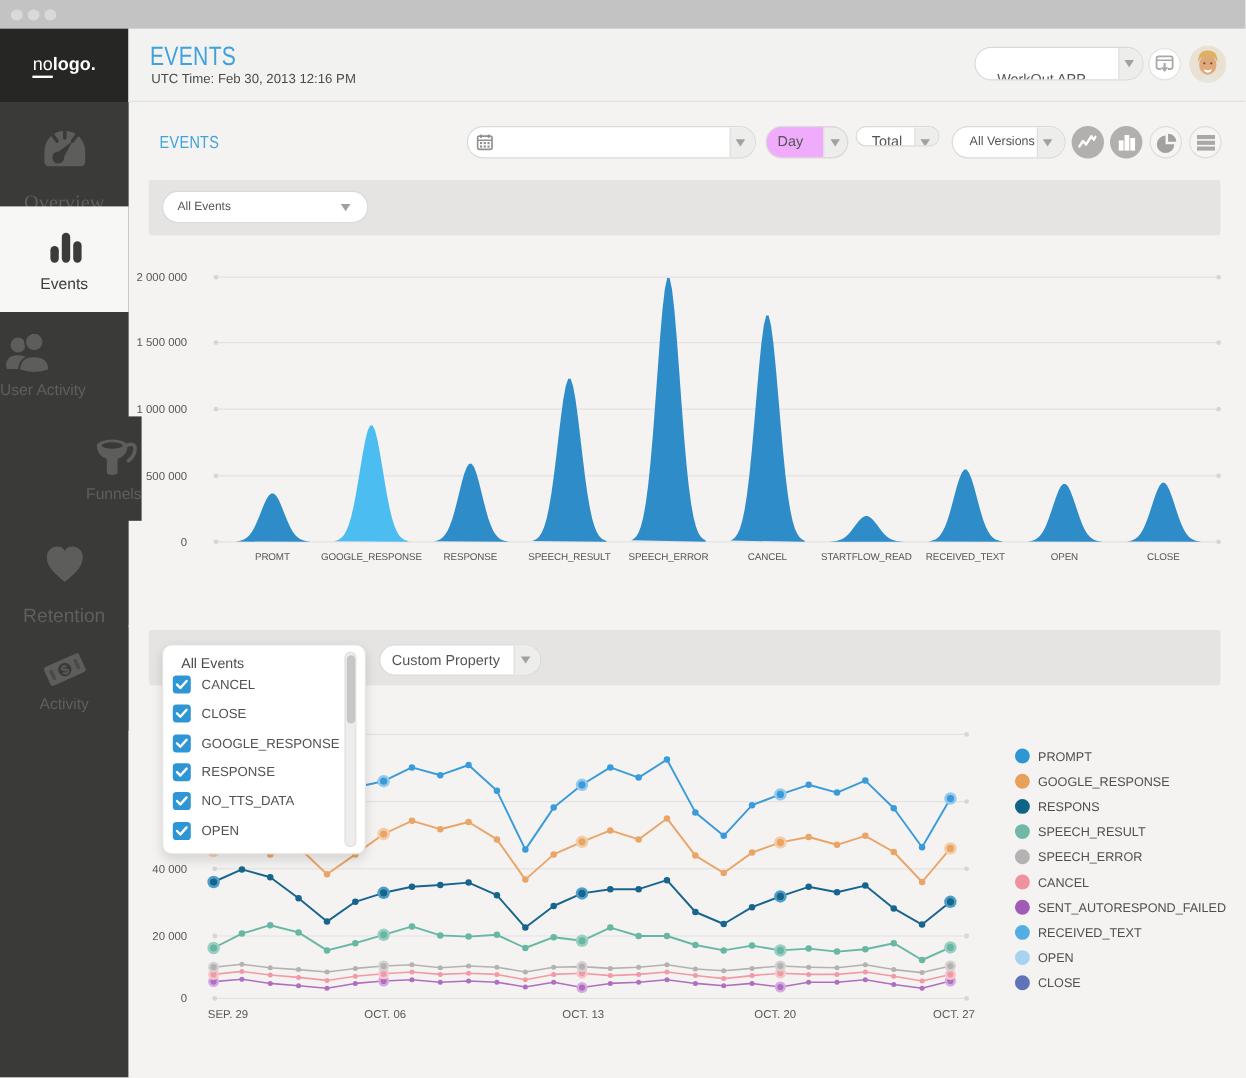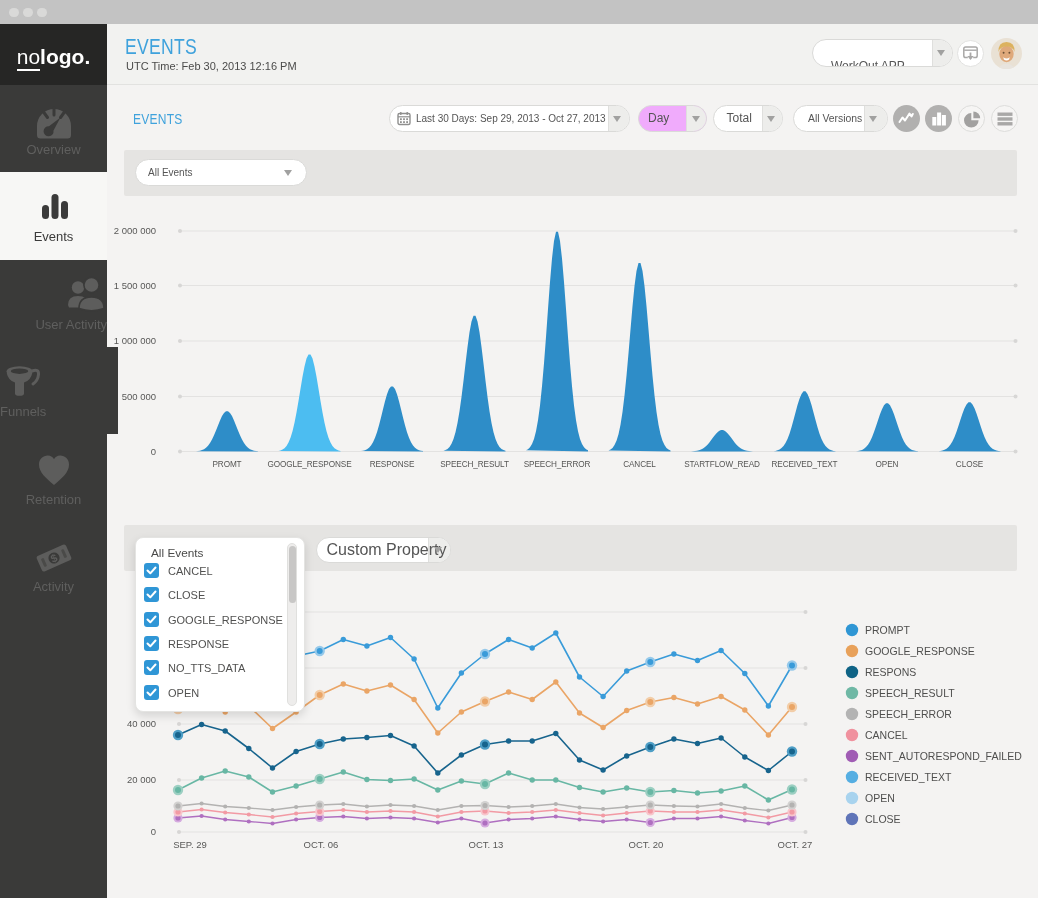--- a/index.html
+++ b/index.html
@@ -1,63 +1,63 @@
 <!DOCTYPE html>
 <html><head><meta charset="utf-8"><style>*{margin:0;padding:0;box-sizing:border-box;}body{width:1038px;height:898px;font-family:"Liberation Sans",sans-serif;position:relative;overflow:hidden;background:#f4f3f2;}</style></head><body>
 <div style="position:absolute;left:0;top:0;width:1038px;height:24px;background:#c3c3c3;">
     <div style="position:absolute;left:9.3px;top:7.8px;width:9.4px;height:9.4px;border-radius:50%;background:#d9d9d8;"></div>
     <div style="position:absolute;left:23.3px;top:7.8px;width:9.4px;height:9.4px;border-radius:50%;background:#d9d9d8;"></div>
     <div style="position:absolute;left:37.3px;top:7.8px;width:9.4px;height:9.4px;border-radius:50%;background:#d9d9d8;"></div>
   </div>
 <div style="position:absolute;left:0;top:24px;width:107px;height:874px;background:#3a3a39;"></div>
 <div style="position:absolute;left:0;top:24px;width:107px;height:61px;background:#262625;color:#fff;">
-    <div style="position:absolute;left:0;top:21px;width:107px;text-align:center;font-size:21px;"><span style="border-bottom:2px solid #fff;padding-bottom:1px;">no</span><b>logo.</b></div>
+    <div style="position:absolute;left:0;top:21px;width:107px;text-align:center;font-size:15px;"><span style="border-bottom:2px solid #fff;padding-bottom:1px;">no</span><b>logo.</b></div>
   </div>
 <div style="position:absolute;left:0;top:85.0px;width:107px;height:87.3px;background:#3a3a39;text-align:center;">
     <div style="margin-top:14px;height:42px;"><svg width="44" height="42" viewBox="0 0 44 42">
 <path d="M5 36 v-9 a17 17 0 0 1 34 0 v9 a3.5 3.5 0 0 1 -3.5 3.5 h-27 a3.5 3.5 0 0 1 -3.5 -3.5 z" fill="#5d5d5c"></path>
 <line x1="22" y1="9" x2="22" y2="16" stroke="#3a3a39" stroke-width="3" stroke-linecap="round"></line>
 <line x1="11.5" y1="13" x2="15.5" y2="18.5" stroke="#3a3a39" stroke-width="3" stroke-linecap="round"></line>
 <line x1="32.5" y1="13" x2="28.5" y2="18.5" stroke="#3a3a39" stroke-width="3" stroke-linecap="round"></line>
 <path d="M28.5 18.5 L21.5 31.5 a5 5 0 1 1 -4.5 -4.2 z" fill="#3a3a39"></path>
 <path d="M29 18 L21 30.8 a4.6 4.6 0 1 1 -3.9 -3.6 z" fill="#5d5d5c" opacity="0"></path>
 </svg></div>
-    <div style="font-size:13px;color:#5f5f5e;margin-top:1px;">Overview</div>
+    <div style="font-size:17px;color:#5f5f5e;margin-top:18px;font-family:Liberation Serif, serif;">Overview</div>
   </div>
 <div style="position:absolute;left:0;top:172.3px;width:107px;height:87.3px;background:#f7f7f5;text-align:center;">
     <div style="margin-top:14px;height:42px;"><svg width="44" height="42" viewBox="0 0 44 42">
 <rect x="10" y="19" width="7" height="14" rx="3.5" fill="#3b3b3a"></rect>
 <rect x="19.5" y="8" width="7" height="25" rx="3.5" fill="#3b3b3a"></rect>
 <rect x="29" y="15" width="7" height="18" rx="3.5" fill="#3b3b3a"></rect>
 </svg></div>
     <div style="font-size:13px;color:#3b3b3a;margin-top:1px;">Events</div>
   </div>
-<div style="position:absolute;left:0;top:259.6px;width:107px;height:87.3px;background:#3a3a39;text-align:right;">
+<div style="position:absolute;left:0;top:259.6px;width:107px;height:87.3px;background:#3a3a39;text-align:left;">
     <div style="margin-top:14px;height:42px;"><svg width="44" height="42" viewBox="0 0 44 42">
 <circle cx="15" cy="13.5" r="6.2" fill="#5d5d5c"></circle>
 <path d="M5 31 q0 -9 10 -9 q10 0 10 9 l-1 2.5 h-18 z" fill="#5d5d5c"></path>
 <circle cx="28.5" cy="11" r="7.6" fill="#5d5d5c" stroke="#3a3a39" stroke-width="1.6"></circle>
 <path d="M16 34.5 q0 -11.5 12.5 -11.5 q12.5 0 12.5 11.5 q-6 2.2 -12.5 2.2 q-6.5 0 -12.5 -2.2 z" fill="#5d5d5c" stroke="#3a3a39" stroke-width="1.6"></path>
 </svg></div>
     <div style="font-size:13px;color:#5f5f5e;margin-top:1px;">User Activity</div>
   </div>
-<div style="position:absolute;left:0;top:346.9px;width:118px;height:87.3px;background:#3a3a39;text-align:left;">
+<div style="position:absolute;left:0;top:346.9px;width:118px;height:87.3px;background:#3a3a39;text-align:right;">
     <div style="margin-top:14px;height:42px;"><svg width="44" height="42" viewBox="0 0 44 42">
 <path d="M32 10 q7 -2.5 6.5 3.5 q-0.5 6 -5.5 9.5" fill="none" stroke="#5d5d5c" stroke-width="3" stroke-linecap="round"></path>
 <ellipse cx="19.5" cy="10.5" rx="13" ry="5.2" fill="#5d5d5c"></ellipse>
 <path d="M6.7 12 q1.5 7.5 8.3 9.5 l0 11 q0 2.3 4.5 2.3 q4.5 0 4.5 -2.3 l0 -11 q6.8 -2 8.3 -9.5 z" fill="#5d5d5c"></path>
 <ellipse cx="19.5" cy="10.2" rx="8.7" ry="2.7" fill="#3a3a39"></ellipse>
 </svg></div>
     <div style="font-size:13px;color:#5f5f5e;margin-top:1px;">Funnels</div>
   </div>
 <div style="position:absolute;left:0;top:434.2px;width:107px;height:87.3px;background:#3a3a39;text-align:center;">
     <div style="margin-top:14px;height:42px;"><svg width="44" height="42" viewBox="0 0 44 42">
 <path d="M22 37 C14 30 7 24.5 7 16.5 C7 11 11 7.5 15.8 7.5 C19 7.5 21 9.3 22 11.2 C23 9.3 25 7.5 28.2 7.5 C33 7.5 37 11 37 16.5 C37 24.5 30 30 22 37 z" fill="#5d5d5c"></path>
 </svg></div>
-    <div style="font-size:13px;color:#5f5f5e;margin-top:2px;">Retention</div>
+    <div style="font-size:16px;color:#5f5f5e;margin-top:15px;">Retention</div>
   </div>
 <div style="position:absolute;left:0;top:521.5px;width:107px;height:87.3px;background:#3a3a39;text-align:center;">
     <div style="margin-top:14px;height:42px;"><svg width="44" height="42" viewBox="0 0 44 42">
 <g transform="rotate(-24 22 22)">
 <rect x="6" y="13.5" width="32" height="17" rx="2.5" fill="#5d5d5c"></rect>
 <circle cx="22" cy="22" r="5.6" fill="#3a3a39"></circle>
 <text x="22" y="26" text-anchor="middle" font-family="Liberation Sans, sans-serif" font-size="11" font-weight="bold" fill="#5d5d5c">$</text>
 <rect x="9.5" y="17.5" width="3" height="9" rx="1.2" fill="#3a3a39" opacity="0.55"></rect>
 <rect x="31.5" y="17.5" width="3" height="9" rx="1.2" fill="#3a3a39" opacity="0.55"></rect>
 </g>
@@ -90,21 +90,20 @@
 <path d="M7.5 14 q-0.5 -10 8 -10 q8.5 0 8 10 q-1.5 -5.5 -8 -5.5 q-6.5 0 -8 5.5 z" fill="#dcb25f"></path>
 <path d="M8 29 q7.5 -6.5 15 0 l0 2 h-15 z" fill="#e8e4de"></path>
 <path d="M12.3 19.3 q3.2 2.6 6.4 0 l-0.6 2.3 q-2.6 1.9 -5.2 0 z" fill="#fff"></path>
 <circle cx="12.6" cy="14.8" r="0.95" fill="#6b5036"></circle>
 <circle cx="18.4" cy="14.8" r="0.95" fill="#6b5036"></circle>
 </g>
 </svg>
 <div style="position:absolute;left:133px;top:110.5px;font-size:14.5px;color:#3fa2dc;letter-spacing:0.3px;transform:scaleX(0.83);transform-origin:0 0;">EVENTS</div>
 <div style="position:absolute;left:389px;top:105px;width:241px;height:27px;background:#fff;border:1px solid #dadad8;border-radius:14.0px;box-sizing:border-box;overflow:hidden;">
     <div style="position:absolute;right:0;top:0;bottom:0;width:20.6px;background:#ededeb;border-left:1px solid #dfdfdd;"></div>
-    <div style="position:absolute;left:26px;top:0;line-height:25px;font-size:10px;color:#555;white-space:nowrap;">Last 30 Days: Sep 29, 2013 - Oct 27, 2013</div>
     <div style="position:absolute;right:7.800000000000001px;top:9.5px;width:0;height:0;border-left:4.5px solid transparent;border-right:4.5px solid transparent;border-top:6.5px solid #a1a1a0;"></div>
   </div>
 <svg style="position:absolute;left:397px;top:111px;" width="14" height="15" viewBox="0 0 14 15">
 <rect x="1" y="2.5" width="12" height="11" rx="1.5" fill="none" stroke="#8f8f8e" stroke-width="1.4"></rect>
 <line x1="3.8" y1="1" x2="3.8" y2="4" stroke="#8f8f8e" stroke-width="1.4"></line>
 <line x1="10.2" y1="1" x2="10.2" y2="4" stroke="#8f8f8e" stroke-width="1.4"></line>
 <line x1="1" y1="5.8" x2="13" y2="5.8" stroke="#8f8f8e" stroke-width="1.2"></line>
 <g fill="#8f8f8e">
       <rect x="3" y="7.3" width="1.8" height="1.8"></rect>
       <rect x="6.1" y="7.3" width="1.8" height="1.8"></rect>
@@ -112,21 +111,21 @@
 <rect x="3" y="10.2" width="1.8" height="1.8"></rect>
       <rect x="6.1" y="10.2" width="1.8" height="1.8"></rect>
       <rect x="9.2" y="10.2" width="1.8" height="1.8"></rect>
     </g>
 </svg>
 <div style="position:absolute;left:638px;top:105px;width:69px;height:27px;background:#f0abfc;border:1px solid #dadad8;border-radius:14.0px;box-sizing:border-box;overflow:hidden;">
     <div style="position:absolute;right:0;top:0;bottom:0;width:19.8px;background:#ededeb;border-left:1px solid #dfdfdd;"></div>
     <div style="position:absolute;left:9px;top:0;line-height:25px;font-size:12px;color:#555;white-space:nowrap;">Day</div>
     <div style="position:absolute;right:5.699999999999999px;top:9.5px;width:0;height:0;border-left:4.5px solid transparent;border-right:4.5px solid transparent;border-top:6.5px solid #a1a1a0;"></div>
   </div>
-<div style="position:absolute;left:713px;top:105px;width:70px;height:27px;background:#fff;border:1px solid #dadad8;border-radius:14.0px;box-sizing:border-box;overflow:hidden;">
+<div style="position:absolute;left:713px;top:105px;width:70px;height:17px;background:#fff;border:1px solid #dadad8;border-radius:14.0px;box-sizing:border-box;overflow:hidden;">
     <div style="position:absolute;right:0;top:0;bottom:0;width:20.3px;background:#ededeb;border-left:1px solid #dfdfdd;"></div>
     <div style="position:absolute;left:12.5px;top:0;line-height:25px;font-size:12px;color:#555;white-space:nowrap;">Total</div>
     <div style="position:absolute;right:7.199999999999999px;top:9.5px;width:0;height:0;border-left:4.5px solid transparent;border-right:4.5px solid transparent;border-top:6.5px solid #a1a1a0;"></div>
   </div>
 <div style="position:absolute;left:793px;top:105px;width:94.5px;height:27px;background:#fff;border:1px solid #dadad8;border-radius:14.0px;box-sizing:border-box;overflow:hidden;">
     <div style="position:absolute;right:0;top:0;bottom:0;width:22.5px;background:#ededeb;border-left:1px solid #dfdfdd;"></div>
     <div style="position:absolute;left:14px;top:0;line-height:25px;font-size:10.4px;color:#555;white-space:nowrap;">All Versions</div>
     <div style="position:absolute;right:9.7px;top:9.5px;width:0;height:0;border-left:4.5px solid transparent;border-right:4.5px solid transparent;border-top:6.5px solid #a1a1a0;"></div>
   </div>
 <div style="position:absolute;left:892.5px;top:105.0px;width:27.0px;height:27.0px;border-radius:50%;background:#b1b0af;box-sizing:border-box;"></div>
@@ -467,21 +466,21 @@
     <text x="865" y="759.8" font-size="10.5" fill="#4f4f4e">SENT_AUTORESPOND_FAILED</text>
     <circle cx="852" cy="777" r="6.2" fill="#55aee2"></circle>
     <text x="865" y="780.8" font-size="10.5" fill="#4f4f4e">RECEIVED_TEXT</text>
     <circle cx="852" cy="798" r="6.2" fill="#a8d3ee"></circle>
     <text x="865" y="801.8" font-size="10.5" fill="#4f4f4e">OPEN</text>
     <circle cx="852" cy="819" r="6.2" fill="#5f74b8"></circle>
     <text x="865" y="822.8" font-size="10.5" fill="#4f4f4e">CLOSE</text>
   </svg>
 <div style="position:absolute;left:316px;top:537px;width:135px;height:26px;background:#fff;border:1px solid #dadad8;border-radius:13.5px;box-sizing:border-box;overflow:hidden;">
     <div style="position:absolute;right:0;top:0;bottom:0;width:22px;background:#ededeb;border-left:1px solid #dfdfdd;"></div>
-    <div style="position:absolute;left:9.5px;top:0;line-height:24px;font-size:16px;color:#555;white-space:nowrap;">Custom Property</div>
+    <div style="position:absolute;left:9.5px;top:0;line-height:24px;font-size:12px;color:#555;white-space:nowrap;">Custom Property</div>
     <div style="position:absolute;right:7.9px;top:9.0px;width:0;height:0;border-left:4.5px solid transparent;border-right:4.5px solid transparent;border-top:6.5px solid #a1a1a0;"></div>
   </div>
 <div style="position:absolute;left:135px;top:537px;width:170px;height:175px;background:#fff;border:1px solid #e4e4e2;border-radius:8px;box-shadow:0 4px 10px rgba(0,0,0,0.13);box-sizing:border-box;">
     <div style="position:absolute;left:15px;top:8px;font-size:11.8px;color:#4a4a49;">All Events</div>
     <div style="position:absolute;left:8px;top:25.0px;width:15px;height:15px;background:#2f96d6;border-radius:3px;"></div>
     <svg style="position:absolute;left:8px;top:25.0px;" width="15" height="15" viewBox="0 0 15 15">
       <polyline points="3.5,7.5 6.3,10.3 11.5,4.5" fill="none" stroke="#fff" stroke-width="2" stroke-linecap="round" stroke-linejoin="round"></polyline>
     </svg>
     <div style="position:absolute;left:32px;top:27.0px;font-size:11px;color:#515150;">CANCEL</div>
     <div style="position:absolute;left:8px;top:49.3px;width:15px;height:15px;background:#2f96d6;border-radius:3px;"></div>

